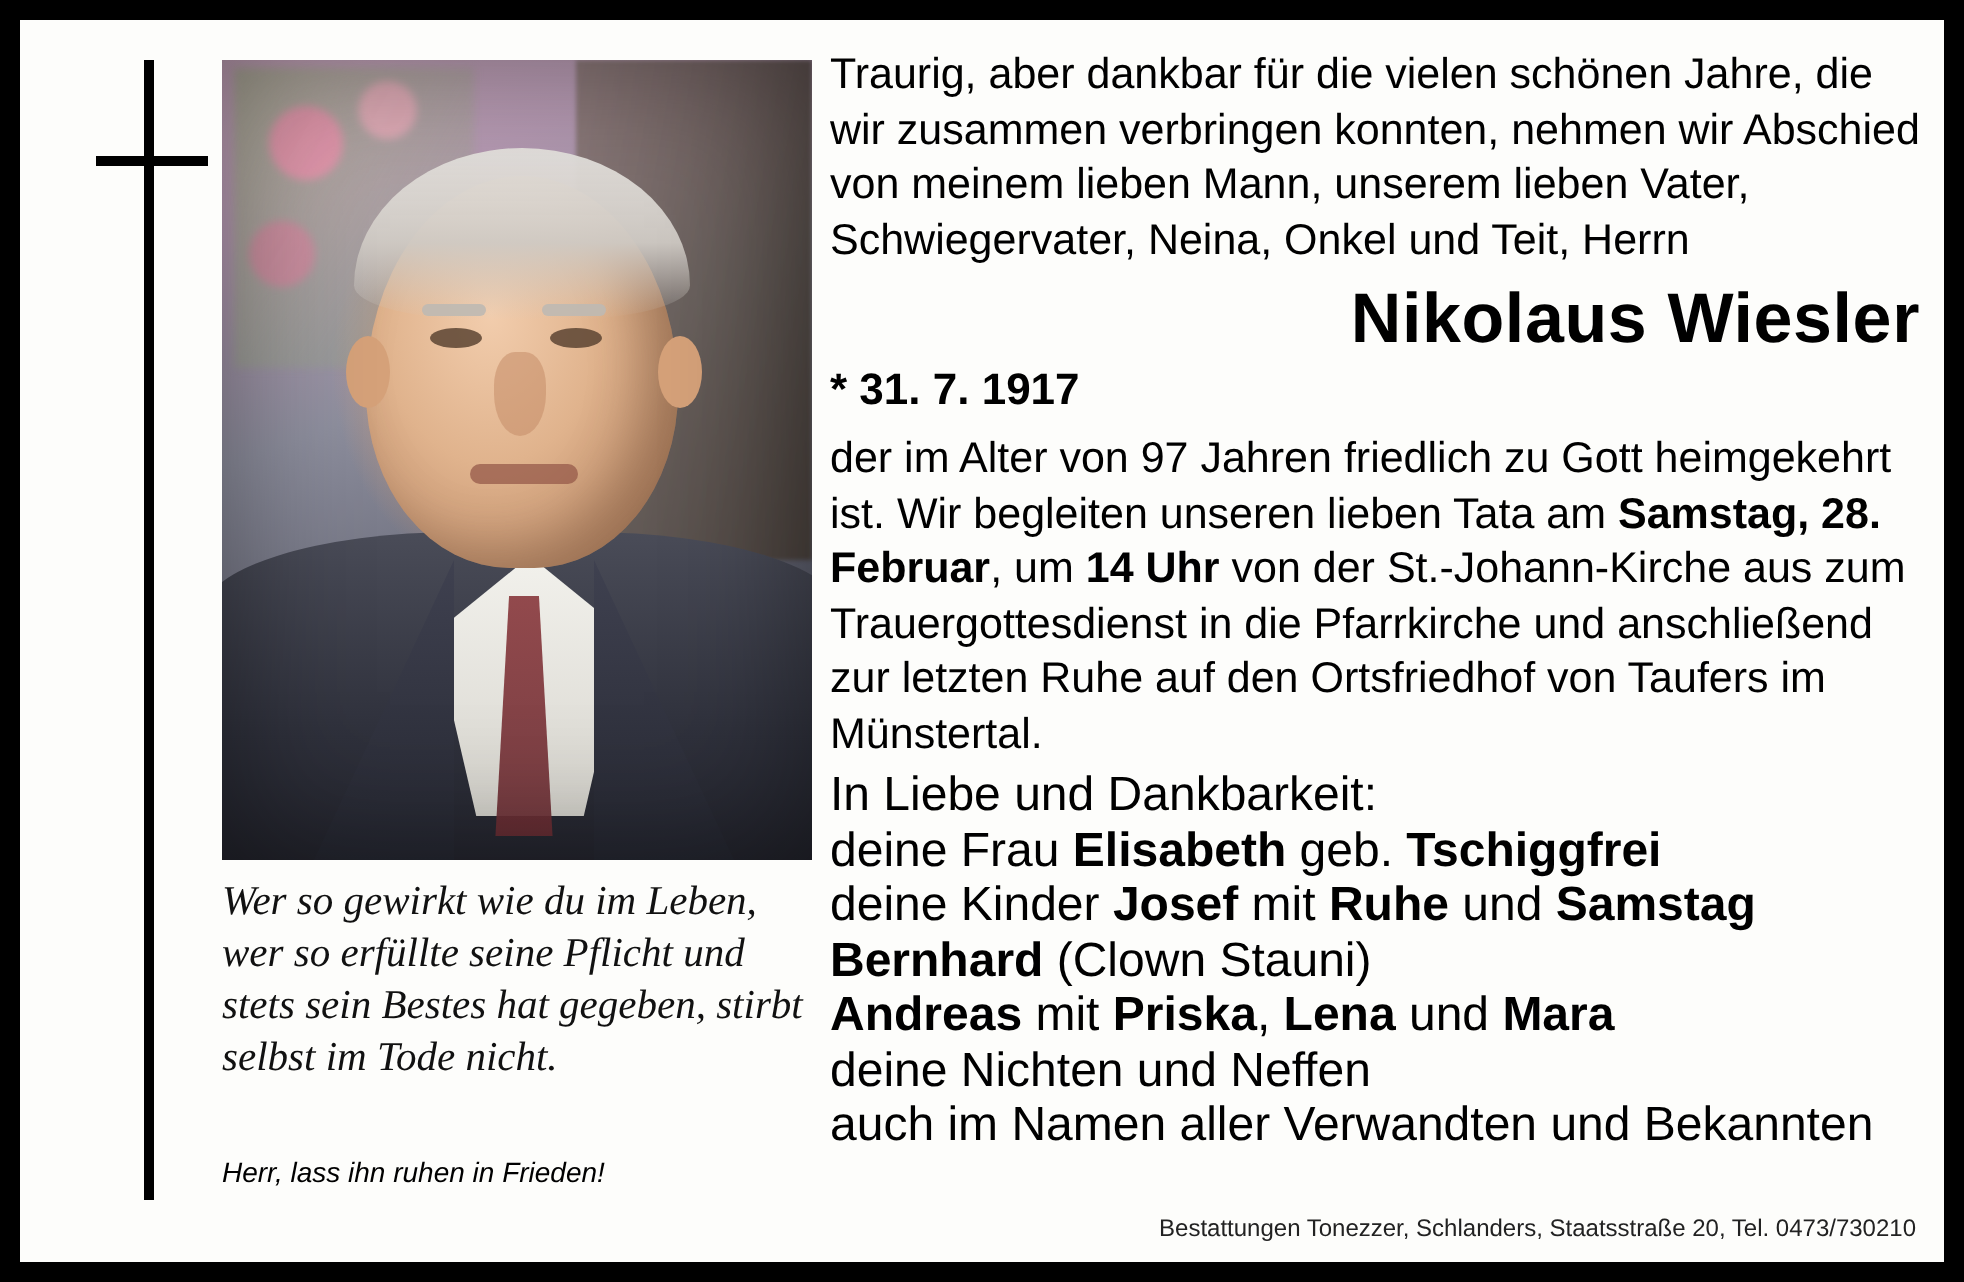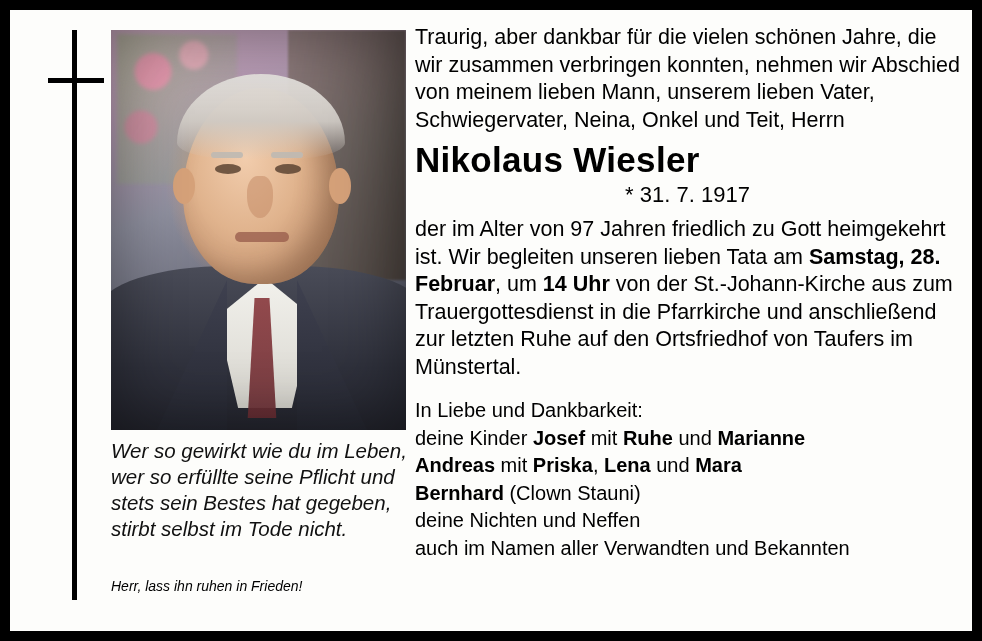--- a/index.html
+++ b/index.html
@@ -213,62 +213,62 @@
   
   .verse {
     position: absolute;
     left: 101px;
     top: 428px;
     width: 300px;
     font-style: italic;
     font-size: 20.5px;
     line-height: 26px;
     color: #111;
+    font-family: Liberation Serif, serif;
   }
 
   
   .right {
     position: absolute;
     left: 405px;
     top: 14px;
     width: 545px;
   }
   .intro {
     font-size: 21.5px;
     line-height: 27.5px;
     margin: 0 0 6px 0;
   }
   .name {
-    text-align: left;
+    text-align: right;
     font-size: 35px;
     font-weight: bold;
     letter-spacing: 0.3px;
     margin: 4px 0 2px 0;
   }
   .dates {
     display: flex;
-    justify-content: center;
     gap: 62px;
     font-size: 22px;
-    font-weight: normal;
+    font-weight: bold;
     margin: 0 0 8px 0;
   }
   .dates .dagger { margin-right: 4px; }
   .body-text {
     font-size: 21.5px;
     line-height: 27.5px;
-    margin: 0 0 16px 0;
+    margin: 0 0 3px 0;
   }
   .place-line {
     font-size: 21.5px;
     line-height: 30px;
     margin: 2px 0 2px 0;
   }
   .family {
-    font-size: 20px;
+    font-size: 24px;
     line-height: 27.5px;
   }
   .family div { margin: 0; }
   b { font-weight: bold; }
 
   
   .bottom {
     position: absolute;
     left: 101px;
     top: 560px;
@@ -336,27 +336,29 @@
 
       <div class="dates">
         <span>* 31. 7. 1917</span>
       </div>
 
       <p class="body-text"><span>der im Alter von 97 Jahren friedlich zu Gott heimgekehrt ist. Wir begleiten unseren lieben Tata am </span><b>Samstag, 28. Februar</b><span>, um </span><b>14 Uhr</b><span> von der St.-Johann-Kirche aus zum Trauergottesdienst in die Pfarrkirche und anschließend zur letzten Ruhe auf den Ortsfriedhof von Taufers im Münstertal.</span></p>
 
 
       <div class="family">
         <div>In Liebe und Dankbarkeit:</div>
-        <div><span>deine Kinder </span><b>Josef</b><span> mit </span><b>Ruhe</b><span> und </span><b>Marianne</b></div>
+        <div><span>deine Frau </span><b>Elisabeth</b><span> geb. </span><b>Tschiggfrei</b></div>
+        <div><span>deine Kinder </span><b>Josef</b><span> mit </span><b>Ruhe</b><span> und </span><b>Samstag</b></div>
+        <div><b>Bernhard</b><span> (Clown Stauni)</span></div>
         <div><b>Andreas</b><span> mit </span><b>Priska</b><span>, </span><b>Lena</b><span> und </span><b>Mara</b></div>
-        <div><b>Bernhard</b><span> (Clown Stauni)</span></div>
         <div>deine Nichten und Neffen</div>
         <div>auch im Namen aller Verwandten und Bekannten</div>
       </div>
     </div>
 
     <div class="bottom">
       <div class="prayer">Herr, lass ihn ruhen in Frieden!</div>
     </div>
 
+    <div class="imprint">Bestattungen Tonezzer, Schlanders, Staatsstraße 20, Tel. 0473/730210</div>
 
   </div>
 </div>
 
 </body></html>

